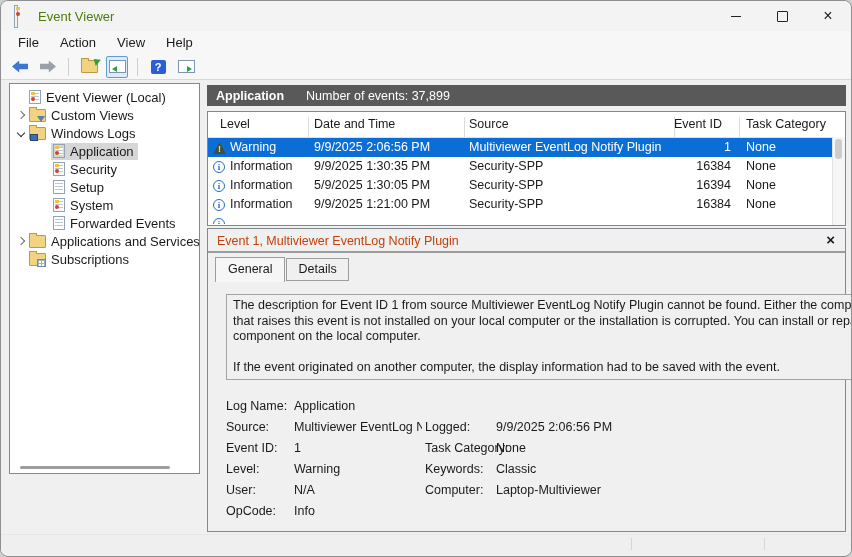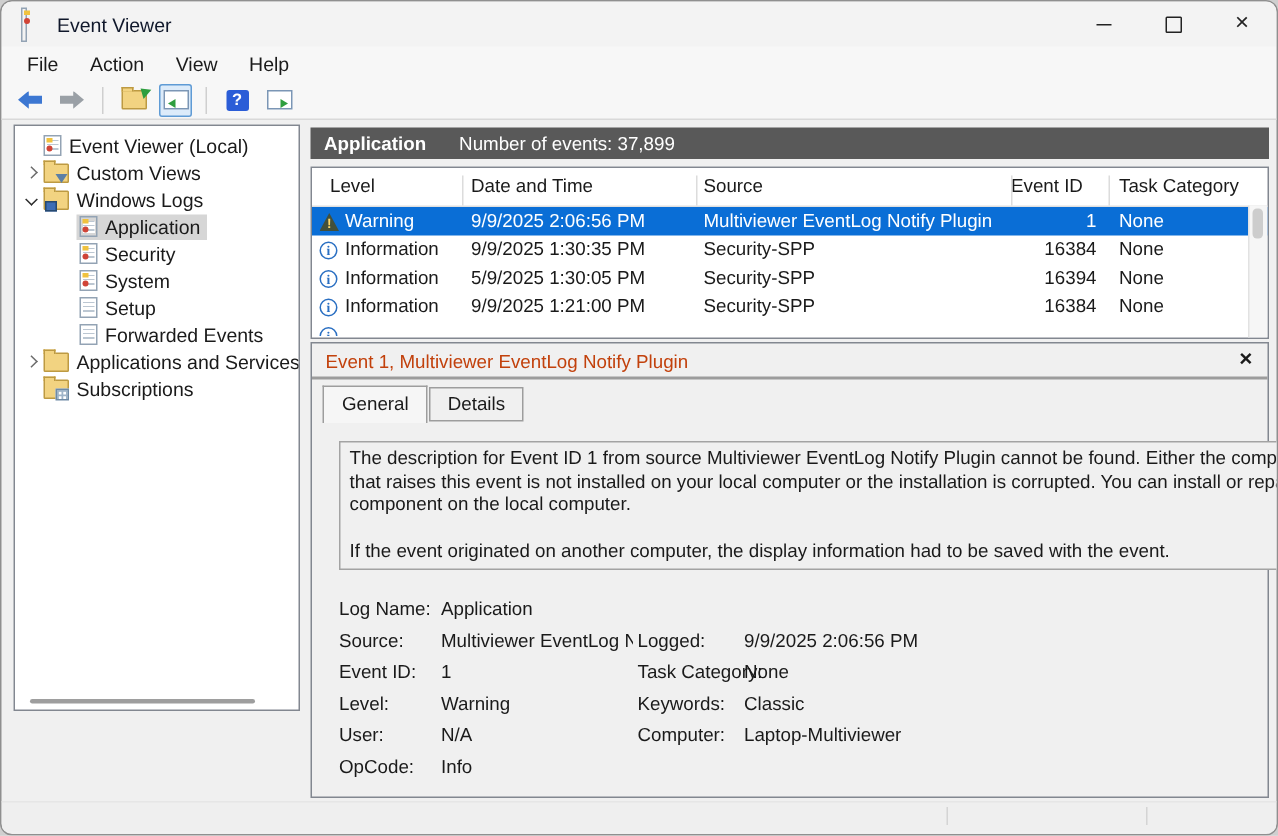--- a/index.html
+++ b/index.html
@@ -1,21 +1,21 @@
 <!DOCTYPE html>
 <html><head>
 <meta charset="utf-8">
 <style>
   html,body{margin:0;padding:0;background:#cfcfcf;font-family:"Liberation Sans",sans-serif;}
   .window{position:relative;width:852px;height:557px;background:#f0f0f0;border:1px solid #8f8f8f;
     border-radius:8px;overflow:hidden;box-sizing:border-box;}
   
   .titlebar{position:absolute;top:0;left:0;right:0;height:30px;background:#f3f3f3;}
   .app-icon{position:absolute;left:13px;top:7px;}
-  .title-text{position:absolute;left:37px;top:8px;font-size:13px;color:#0f172a;}
+  .title-text{position:absolute;left:37px;top:8px;font-size:13px;color:#4d7c0f;}
   .tb-btn{position:absolute;top:0;width:46px;height:30px;display:flex;align-items:center;justify-content:center;}
   .btn-min{right:92px}.btn-max{right:46px}.btn-close{right:0}
   .glyph-min{width:10px;height:1px;background:#222;}
   .glyph-max{width:9px;height:9px;border:1px solid #222;border-radius:1px;}
   .glyph-close{font-size:16px;color:#222;line-height:1;font-weight:400;}
   
   .menubar{position:absolute;top:30px;left:0;right:0;height:23px;background:#f7f7f7;display:flex;align-items:center;padding-left:12px;column-gap:11px;box-sizing:border-box;}
   .menu-item{font-size:13px;color:#1a1a1a;padding:2px 5px;}
   
   .toolbar{position:absolute;top:53px;left:0;right:0;height:26px;background:#f7f7f7;border-bottom:1px solid #d9d9d9;display:flex;align-items:center;padding-left:8px;column-gap:6px;box-sizing:border-box;}
@@ -186,28 +186,28 @@
         </span>
     </div>
     <div class="titem lvl2">
       <span class="seg">
           <span class="page marked"></span>
           <span>Security</span>
         </span>
     </div>
     <div class="titem lvl2">
       <span class="seg">
+          <span class="page"></span>
+          <span>Setup</span>
+        </span>
+    </div>
+    <div class="titem lvl2">
+      <span class="seg">
           <span class="page marked"></span>
           <span>System</span>
-        </span>
-    </div>
-    <div class="titem lvl2">
-      <span class="seg">
-          <span class="page"></span>
-          <span>Setup</span>
         </span>
     </div>
     <div class="titem lvl2">
       <span class="seg">
           <span class="page"></span>
           <span>Forwarded Events</span>
         </span>
     </div>
     <div class="titem">
       <span class="chev-box">

